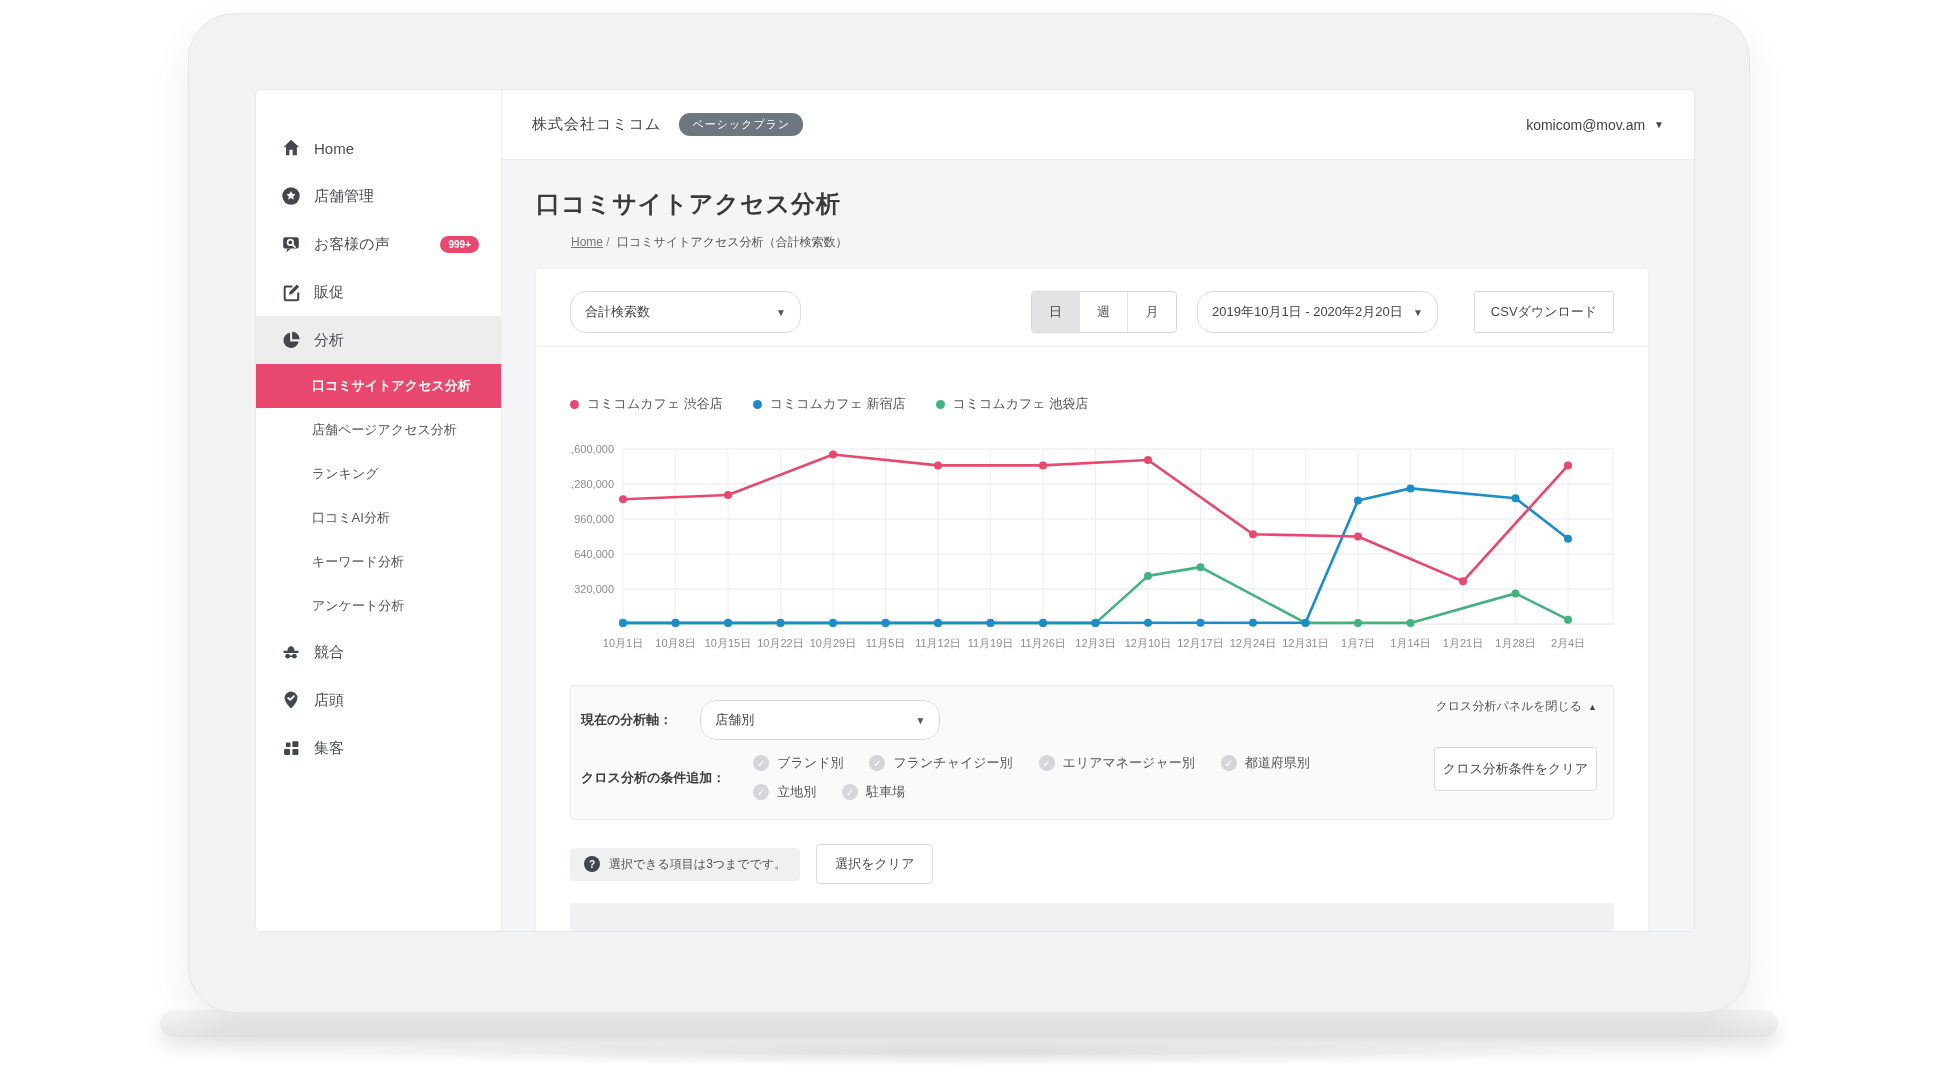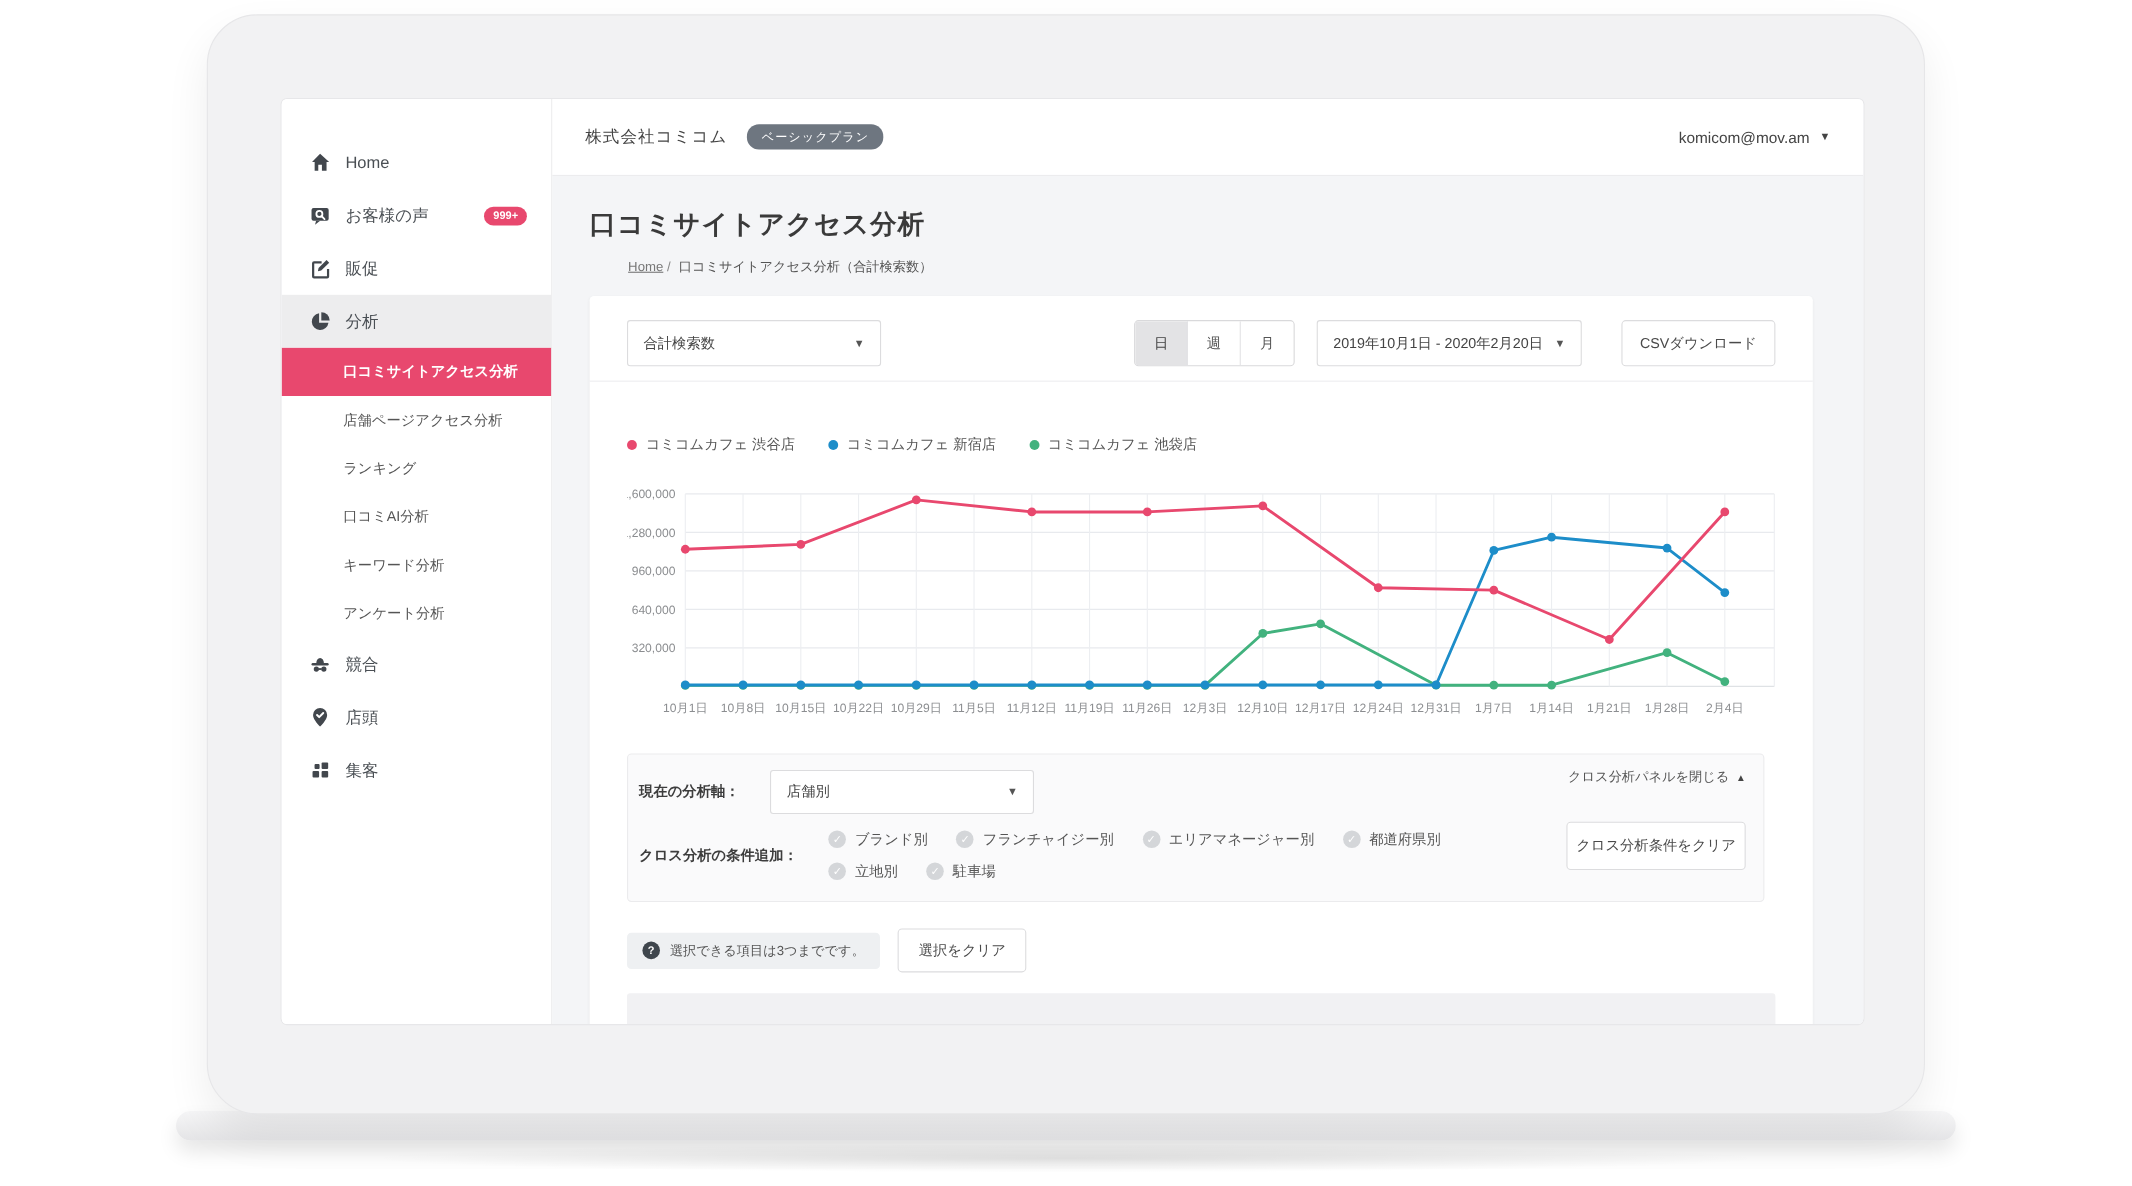--- a/index.html
+++ b/index.html
@@ -51,21 +51,21 @@
   .content { flex:1; padding:28px 46px 0 34px; overflow:hidden; }
   .page-title { font-size:24px; font-weight:bold; color:#3a3a3a; letter-spacing:1px; }
   .breadcrumb { margin-top:14px; font-size:12px; color:#888;margin-left:35px; }
   .breadcrumb .bc-home { color:#777; text-decoration:underline; cursor:pointer; }
   .breadcrumb .bc-cur { color:#555; margin-left:4px; }
 
   .card { margin-top:18px; background:#fff; border-radius:4px;
     box-shadow:0 1px 3px rgba(0,0,0,0.05); padding-bottom:40px; }
 
   .controls-row { display:flex; align-items:center; padding:22px 34px 0 34px; }
-  .select-box { height:42px; background:#fff; border:1px solid #dcdcde; border-radius:3px;
+  .select-box { height:42px; background:#fff; border:1px solid #dcdcde; border-radius:16px;
     display:flex; align-items:center; padding:0 14px; font-size:13px; color:#444; cursor:pointer; }
   .select-box .sb-caret { margin-left:auto; font-size:10px; color:#555; }
   .metric-select { width:231px; }
   .period-toggle { margin-left:auto; display:flex; border:1px solid #d9d9db; border-radius:4px;
     overflow:hidden; background:#fff; }
   .period-cell { width:48px; height:40px; display:flex; align-items:center; justify-content:center;
     font-size:13px; color:#555; cursor:pointer; border-right:1px solid #e3e3e5; }
   .period-cell:last-child { border-right:none; }
   .period-cell.selected { background:#e3e3e5; color:#444; }
   .date-select { width:241px; margin-left:20px; justify-content:space-between; }
@@ -75,21 +75,21 @@
   .card-divider { border-top:1px solid #ededef; margin-top:13px; }
 
   .legend { display:flex; gap:30px; margin:48px 34px 0 34px; }
   .legend-item { display:flex; align-items:center; gap:8px; font-size:13px; color:#555; }
   .legend-dot { width:9px; height:9px; border-radius:50%; }
 
   .chart-wrap { margin:28px 0 0 34px; }
   #chart-svg { display:block; }
   #chart-svg text.axis { font-size:11px; fill:#8b8d90; font-family:"Liberation Sans","DejaVu Sans",sans-serif; }
 
-  .cross-panel { margin:28px 44px 0 34px; background:#fafafb; border:1px solid #ebebed;
+  .cross-panel { margin:28px 34px 0 34px; background:#fafafb; border:1px solid #ebebed;
     border-radius:4px; position:relative; padding:14px 16px 18px 10px; }
   .panel-row { display:flex; align-items:center; }
   .panel-row2 { margin-top:14px; }
   .panel-label { font-size:13px; font-weight:bold; color:#3d3d3d; margin-right:28px; white-space:nowrap; }
   .axis-select { width:240px; height:40px; background:#fff;justify-content:center; }
   .panel-close { position:absolute; top:12px; right:16px; font-size:12px; color:#555;
     display:flex; align-items:center; gap:6px; cursor:pointer; }
   .caret-up { font-size:9px; color:#444; }
   .check-col { display:flex; flex-direction:column; gap:11px; }
   .check-row { display:flex; gap:26px; }
@@ -127,20 +127,29 @@
 
         <div class="menu-item">
           <span class="mi-icon">
             <svg viewBox="0 0 24 24">
                 <path d="M12 3l9 8.2h-2.6V20h-4.6v-6h-3.6v6H6.6v-8.8H4z"></path>
               </svg>
           </span>
           <span>Home</span>
         </div>
 
+        <div class="menu-item">
+          <span class="mi-icon">
+            <svg viewBox="0 0 24 24">
+                <circle cx="12" cy="12" r="9.5"></circle>
+                <path fill="#fff" d="M12 6.6l1.5 3.05 3.37.49-2.44 2.38.58 3.36L12 14.3l-3.01 1.58.58-3.36-2.44-2.38 3.37-.49z"></path>
+              </svg>
+          </span>
+          <span>店舗管理</span>
+        </div>
 
         <div class="menu-item">
           <span class="mi-icon">
             <svg viewBox="0 0 24 24">
                 <rect x="3.5" y="4.5" width="17" height="12.5" rx="2"></rect>
                 <path d="M8 17l-1 4 5-4z"></path>
                 <circle cx="11.3" cy="10.3" r="3" fill="none" stroke="#fff" stroke-width="1.8"></circle>
                 <path d="M13.4 12.4l3 3" stroke="#fff" stroke-width="1.8" fill="none" stroke-linecap="round"></path>
               </svg>
           </span>

